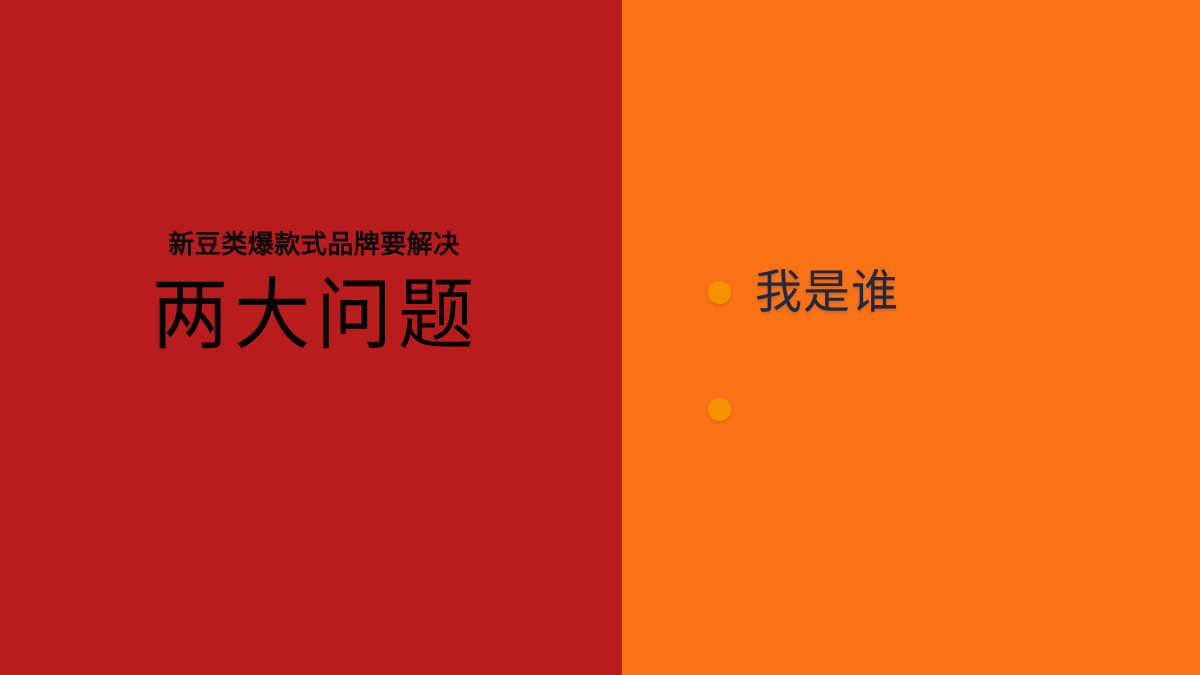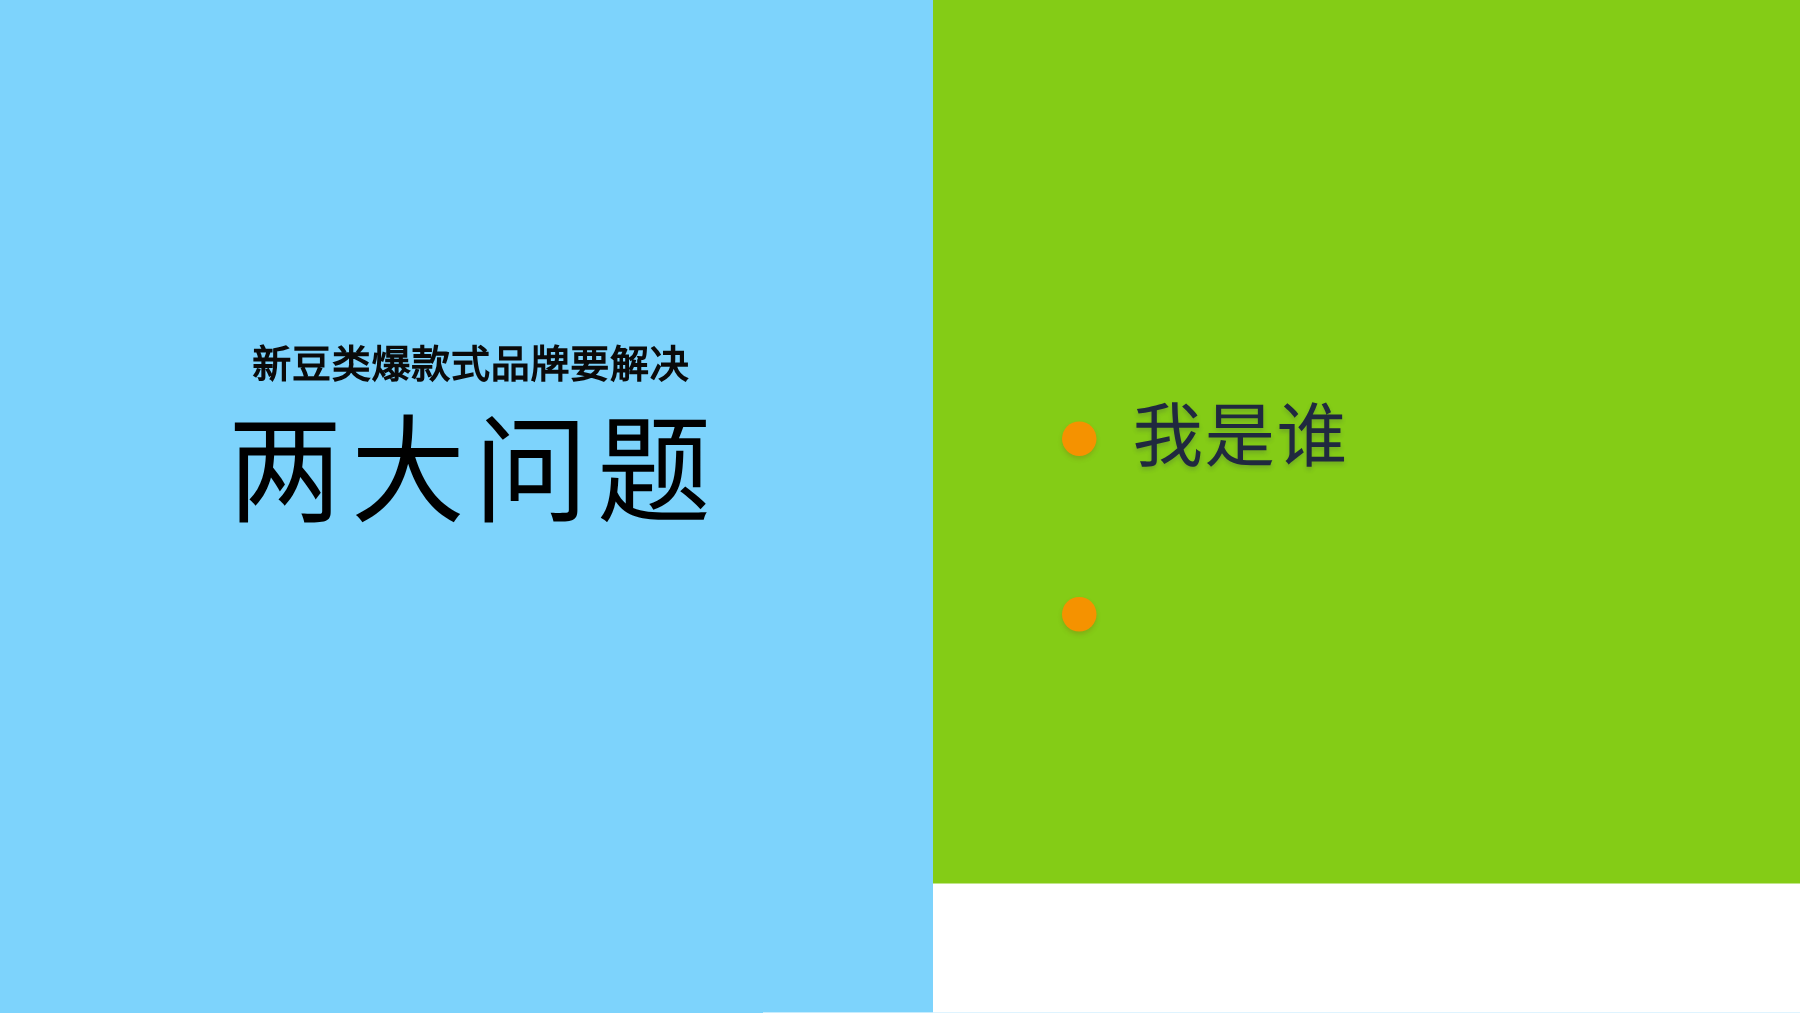--- a/index.html
+++ b/index.html
@@ -23,21 +23,21 @@
     overflow: hidden;
   }
 
   
   #left-panel {
     position: absolute;
     left: 0;
     top: 0;
     width: 622px;
     height: 675px;
-    background: #7dd3fc;
+    background: #b91c1c;
   }
 
   #left-text-block {
     position: absolute;
     left: 0;
     top: 228px;
     width: 622px;
     text-align: center;
   }
 
@@ -66,22 +66,22 @@
     transform: scaleY(1.03);
     transform-origin: top center;
   }
 
   
   #right-panel {
     position: absolute;
     left: 622px;
     top: 0;
     width: 578px;
-    height: 589px;
-    background: #84cc16;
+    height: 675px;
+    background: #f97316;
   }
 
   #bullet-list {
     position: absolute;
     left: 0;
     top: 0;
     width: 578px;
     list-style: none;
     margin: 0;
     padding: 0;

